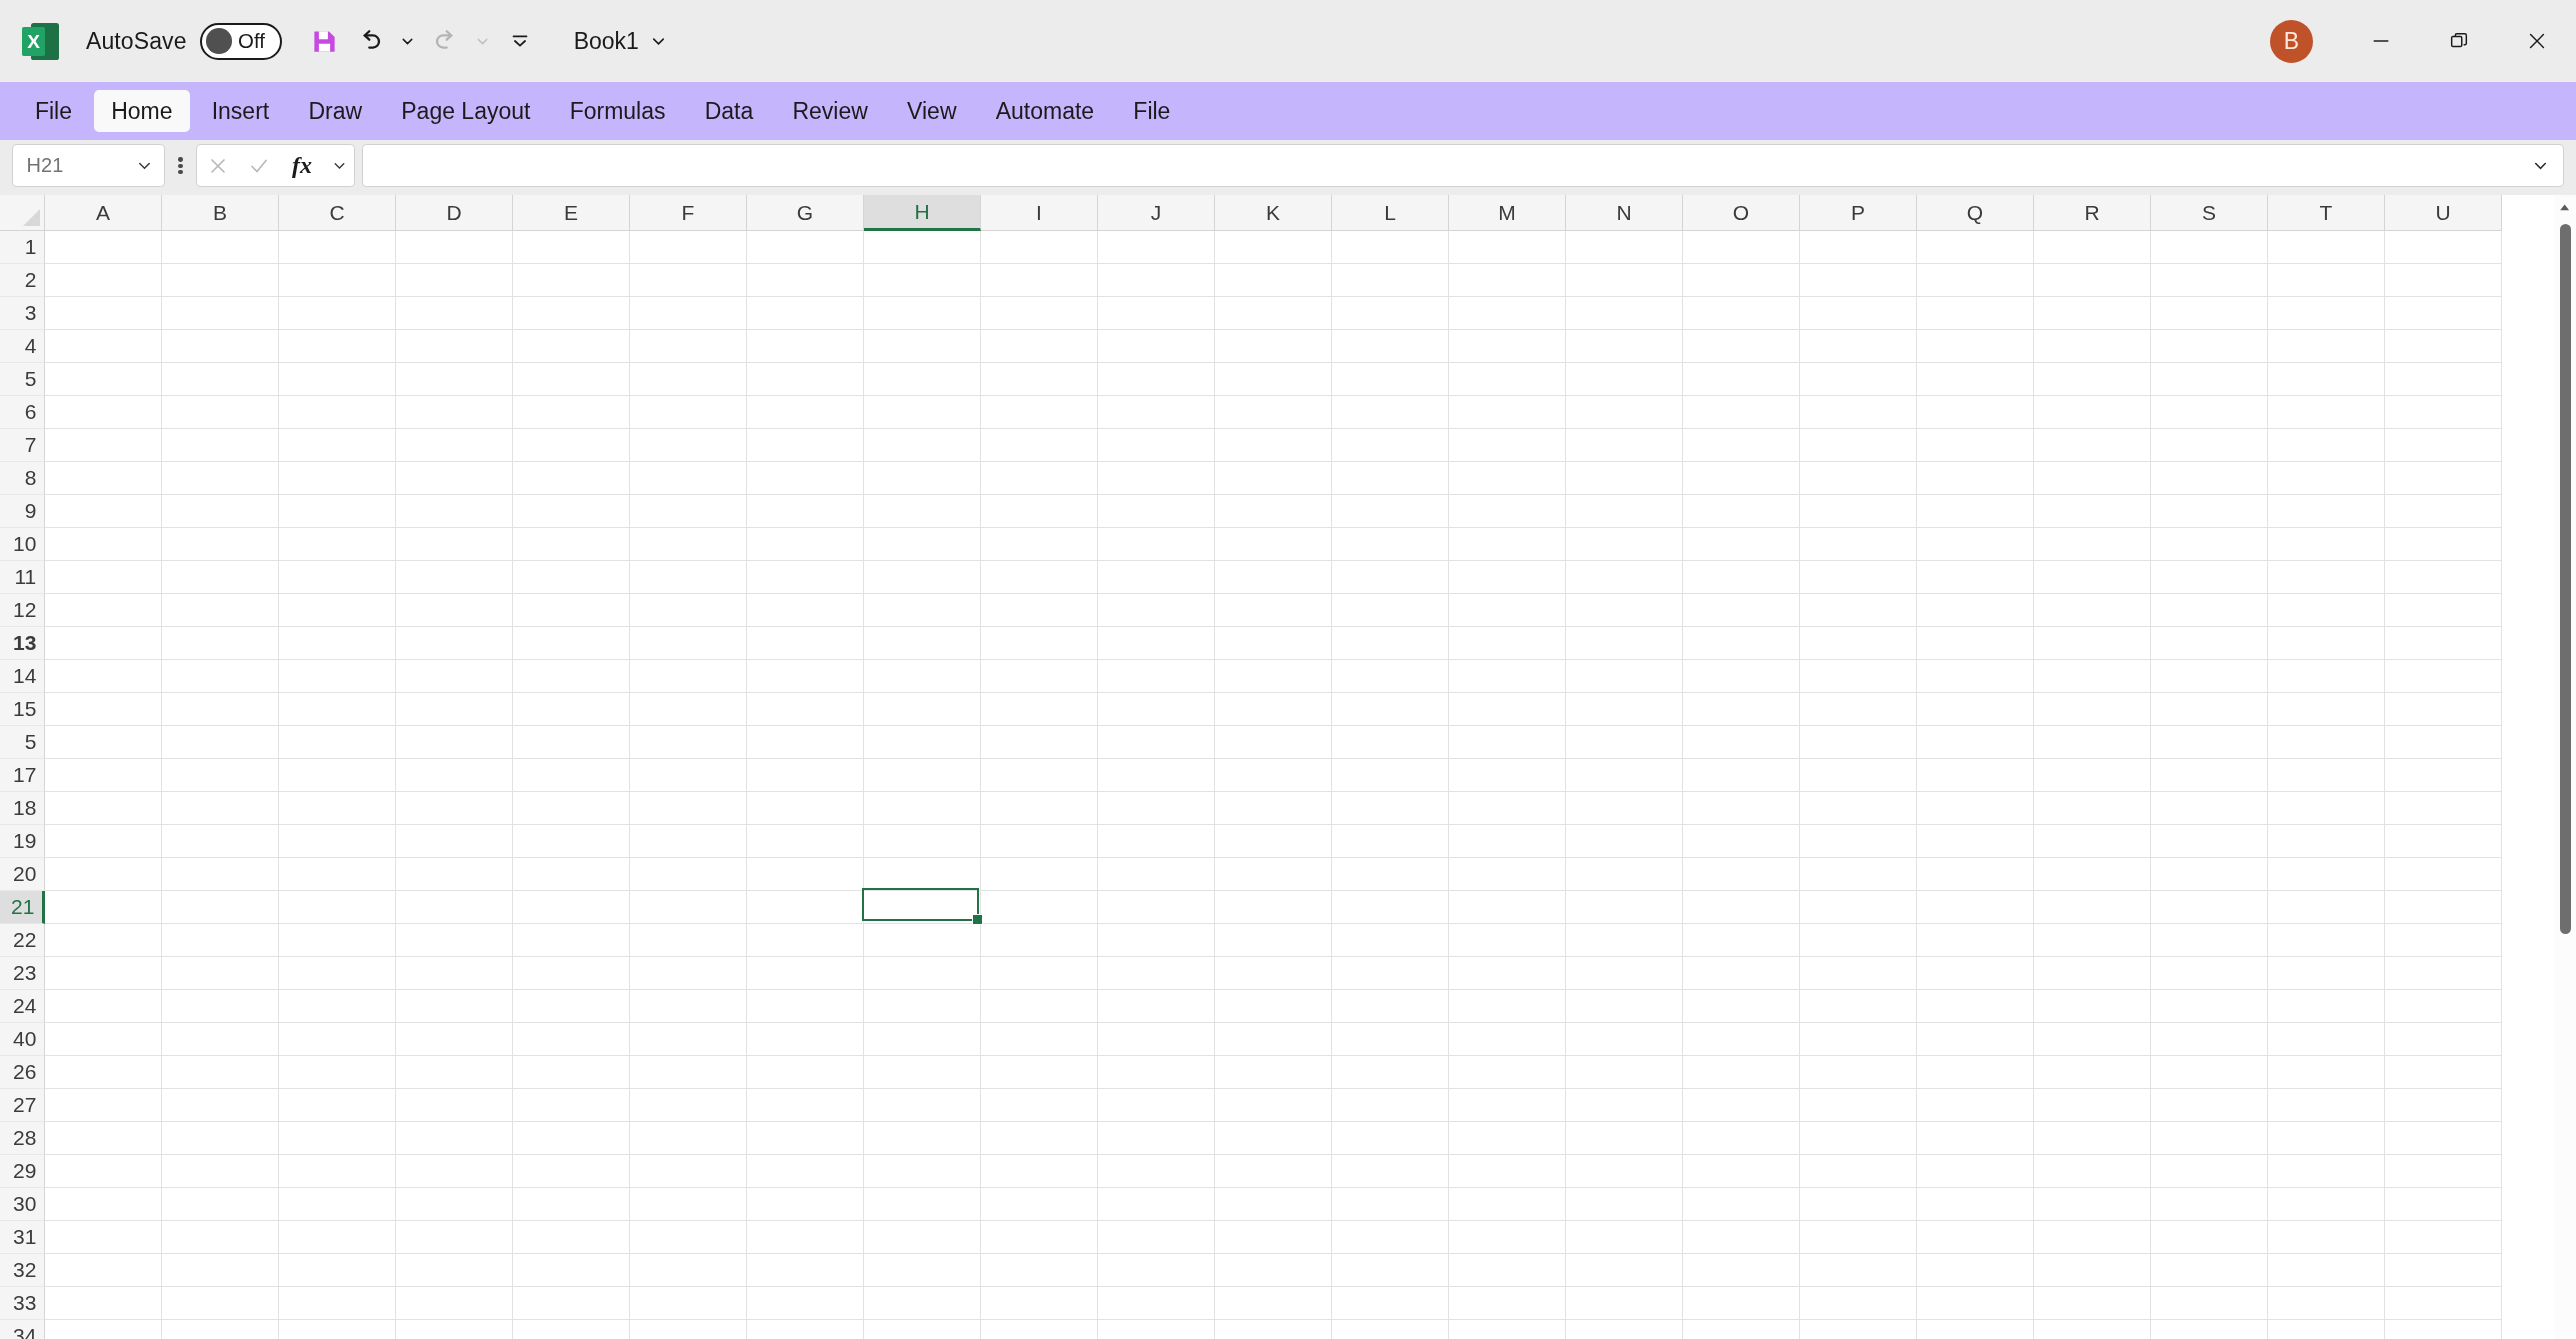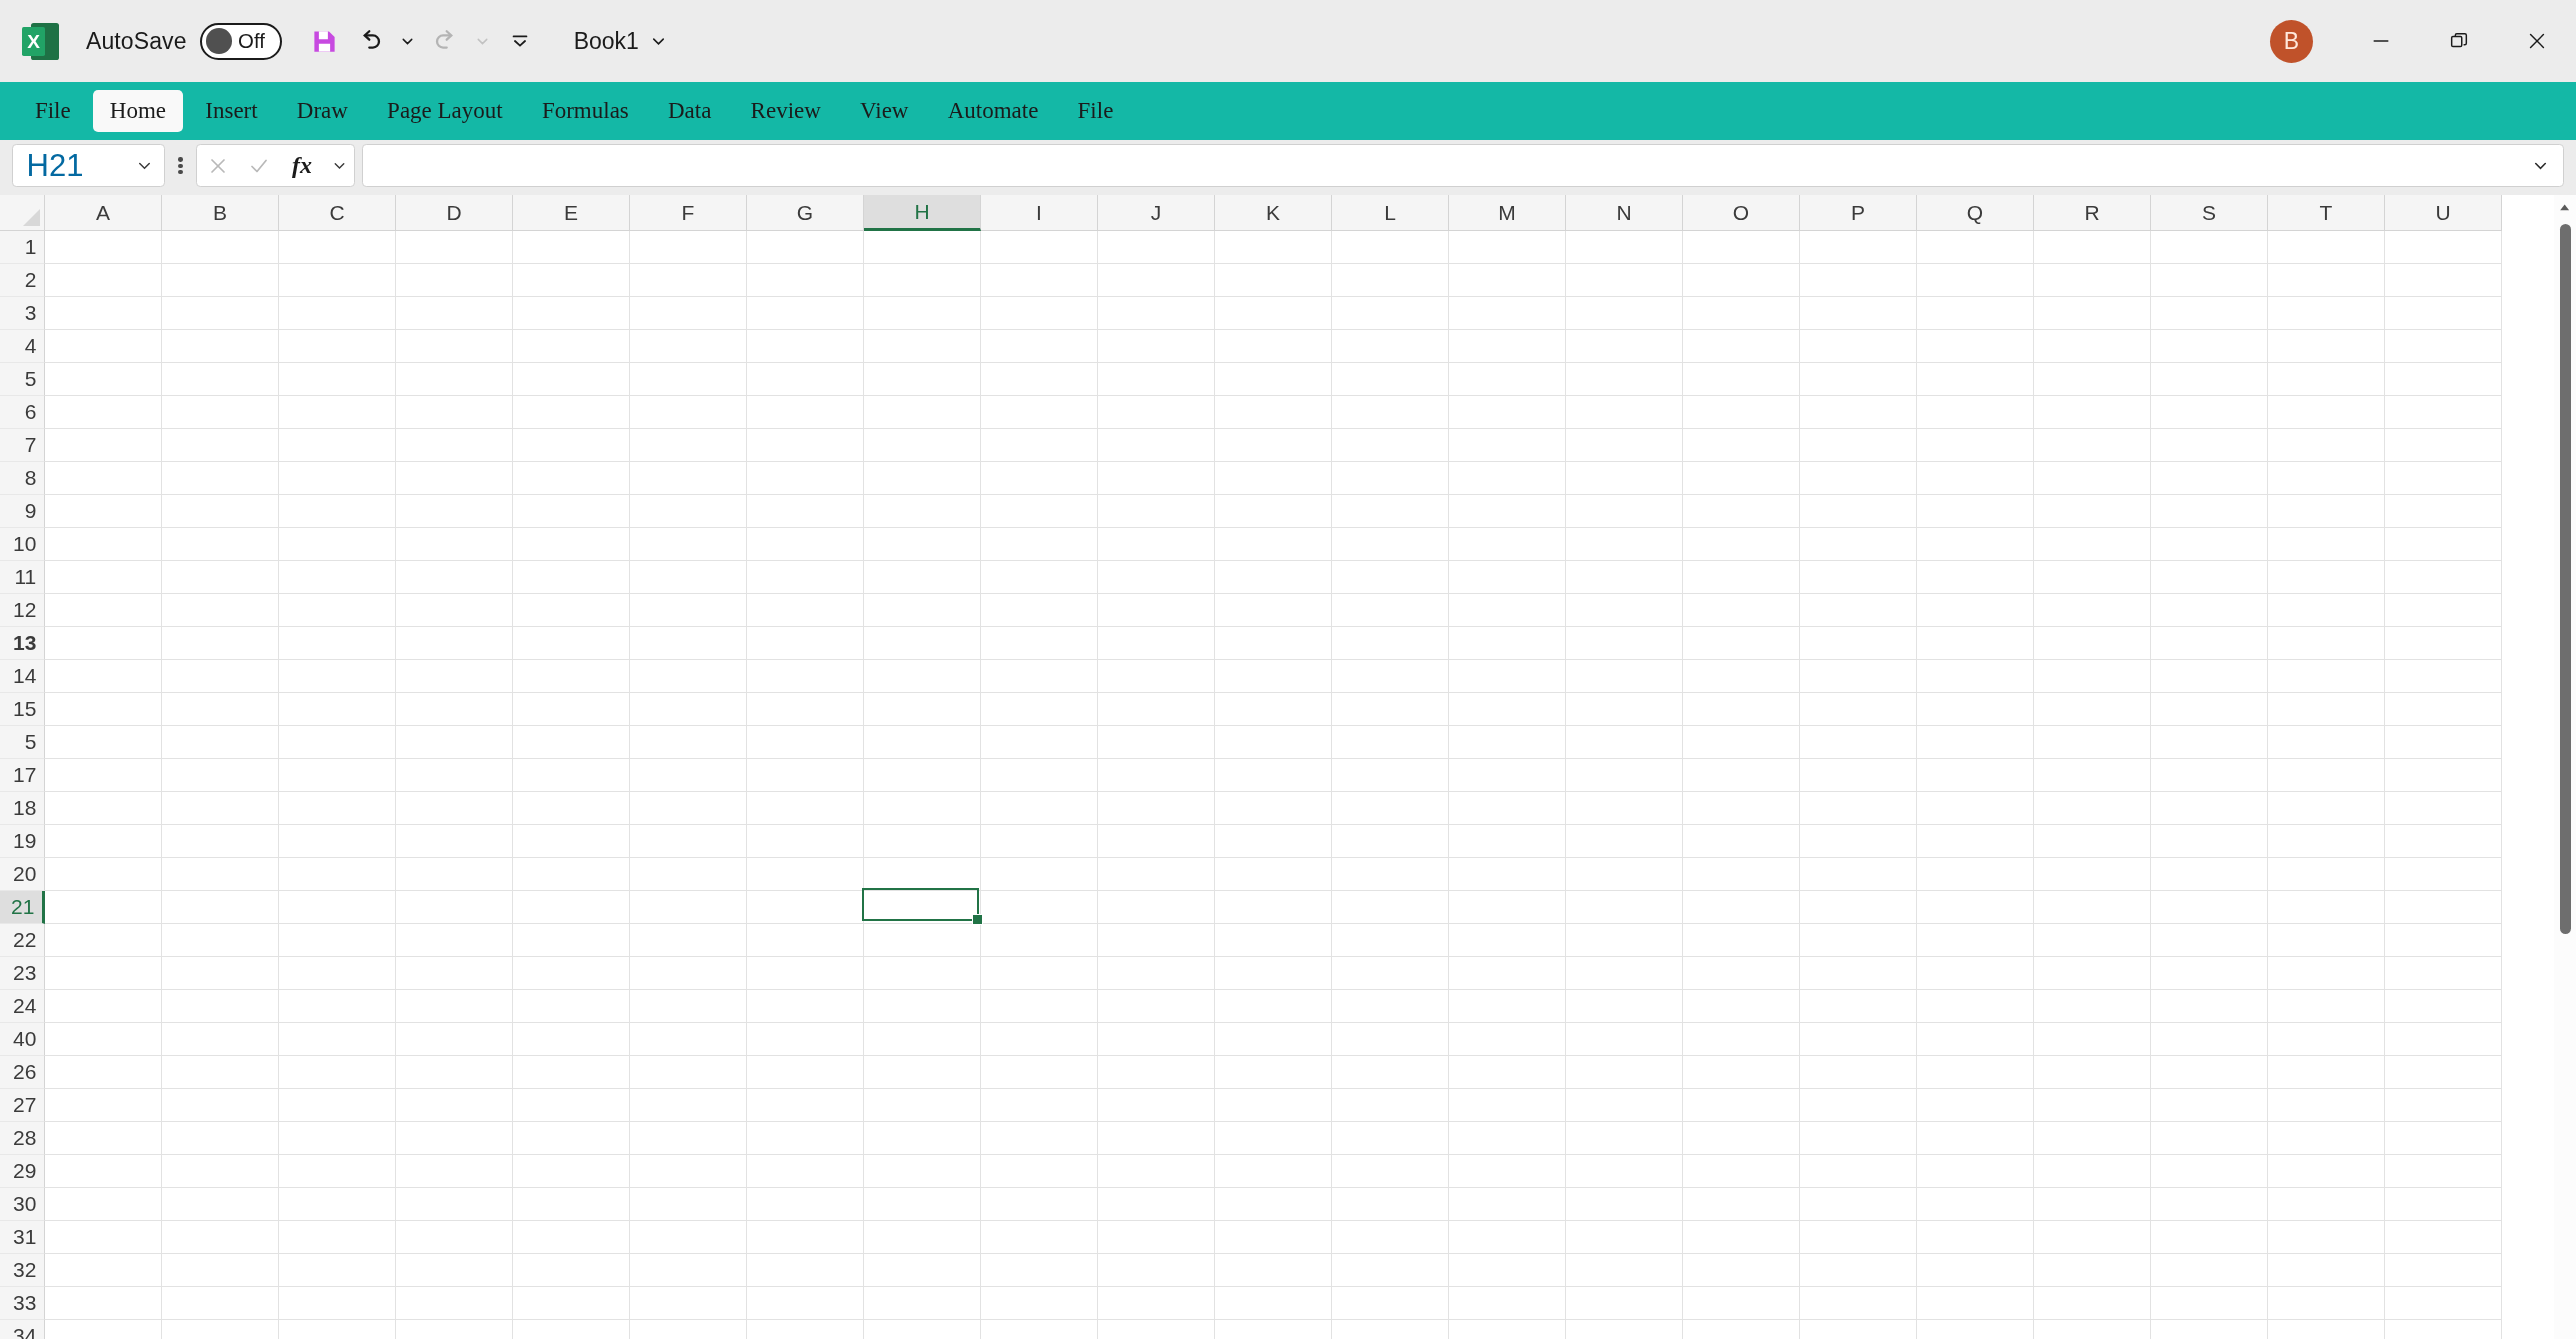--- a/index.html
+++ b/index.html
@@ -165,26 +165,25 @@
     height: 82px;
     display: flex;
     align-items: center;
     justify-content: center;
     cursor: pointer;
   }
 
   
   .ribbon {
     height: 58px;
-    background: #14b8a6;
+    background: #c4b5fd;
     display: flex;
     align-items: center;
     position: relative;
     flex: 0 0 58px;
-    font-family: Liberation Serif, serif;
   }
   .tabs {
     display: flex;
     align-items: center;
     margin-left: 15.3px;
     height: 58px;
   }
   .tab {
     font-size: 23px;
     color: #1b1b1b;
@@ -250,21 +249,21 @@
     background: #ffffff;
     border: 0.9px solid #d0d0d0;
     border-radius: 4.3px;
     display: flex;
     align-items: center;
     justify-content: space-between;
     padding: 0 10.2px 0 13.6px;
     box-sizing: border-box;
     cursor: pointer;
   }
-  .namebox .txt { font-size: 31px; color: #0369a1; }
+  .namebox .txt { font-size: 20px; color: #737373; }
   .dots {
     width: 31px;
     height: 43px;
     display: flex;
     align-items: center;
     justify-content: center;
     cursor: pointer;
     flex: 0 0 auto;
   }
   .dots i {

